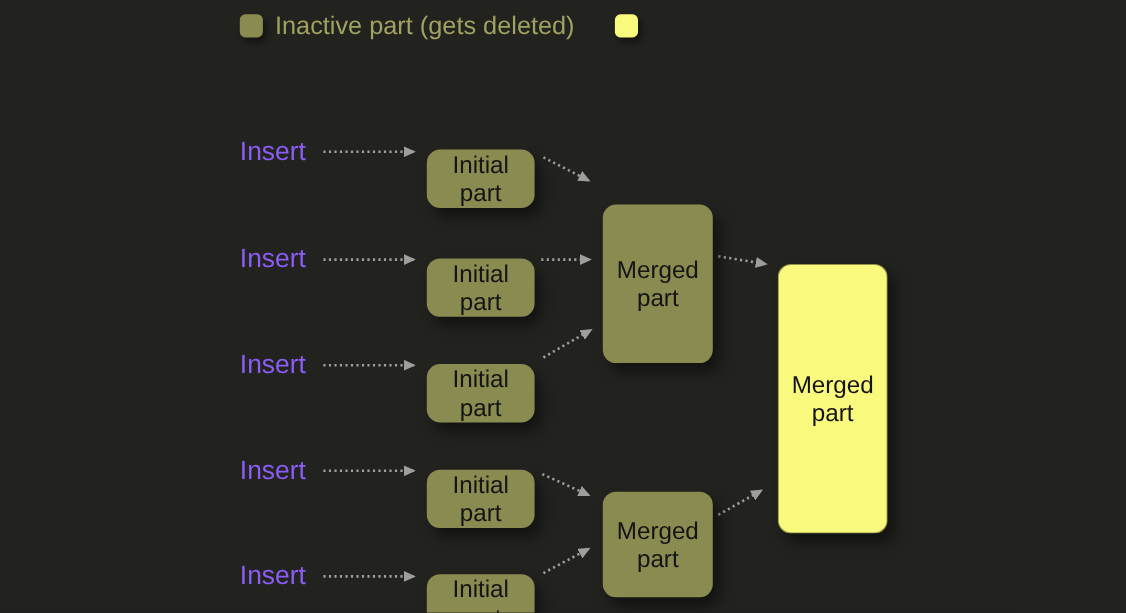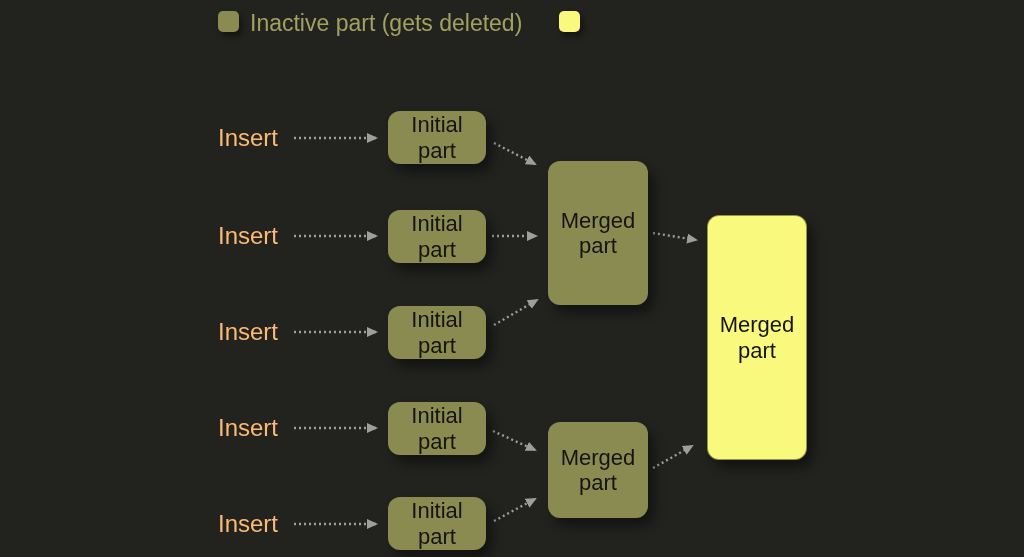--- a/index.html
+++ b/index.html
@@ -20,21 +20,21 @@
     left: 0;
     top: 0;
     width: 1024px;
     height: 557px;
     pointer-events: none;
   }
   .legend-item {
     position: absolute;
     top: 11px;
     display: flex;
-    align-items: flex-start;
+    align-items: center;
     gap: 11px;
     height: 25px;
   }
   .legend-swatch {
     width: 21px;
     height: 21px;
     border-radius: 5px;
     box-shadow: 3px 4px 6px rgba(0,0,0,0.45);
     flex: 0 0 auto;
   }
@@ -43,38 +43,39 @@
   .legend-label {
     font-size: 23px;
     line-height: 25px;
     white-space: nowrap;
   }
   .legend-label.olive-text { color: #a1a261; }
   .legend-label.yellow-text { color: #f2f378; }
   .insert-label {
     position: absolute;
     left: 218px;
-    color: #fdba74;
+    color: #8b5cf6;
     font-size: 24px;
     line-height: 28px;
     white-space: nowrap;
   }
   .node {
     position: absolute;
     display: flex;
     align-items: center;
     justify-content: center;
     text-align: center;
     border-radius: 12px;
     color: #141414;
     font-size: 22px;
     line-height: 1.14;
     padding: 0 10px;
     box-sizing: border-box;
     box-shadow: 6px 8px 12px rgba(0,0,0,0.45);
+    margin-top: 25px;
   }
   .node.olive { background: #8a8b50; }
   .node.yellow {
     background: #f9f97d;
     border: 1px solid rgba(25,25,10,0.45);
   }
   .initial-1 { left: 388px; top: 111px; width: 98px; height: 53px; }
   .initial-2 { left: 388px; top: 210px; width: 98px; height: 53px; }
   .initial-3 { left: 388px; top: 306px; width: 98px; height: 53px; }
   .initial-4 { left: 388px; top: 402px; width: 98px; height: 53px; }

